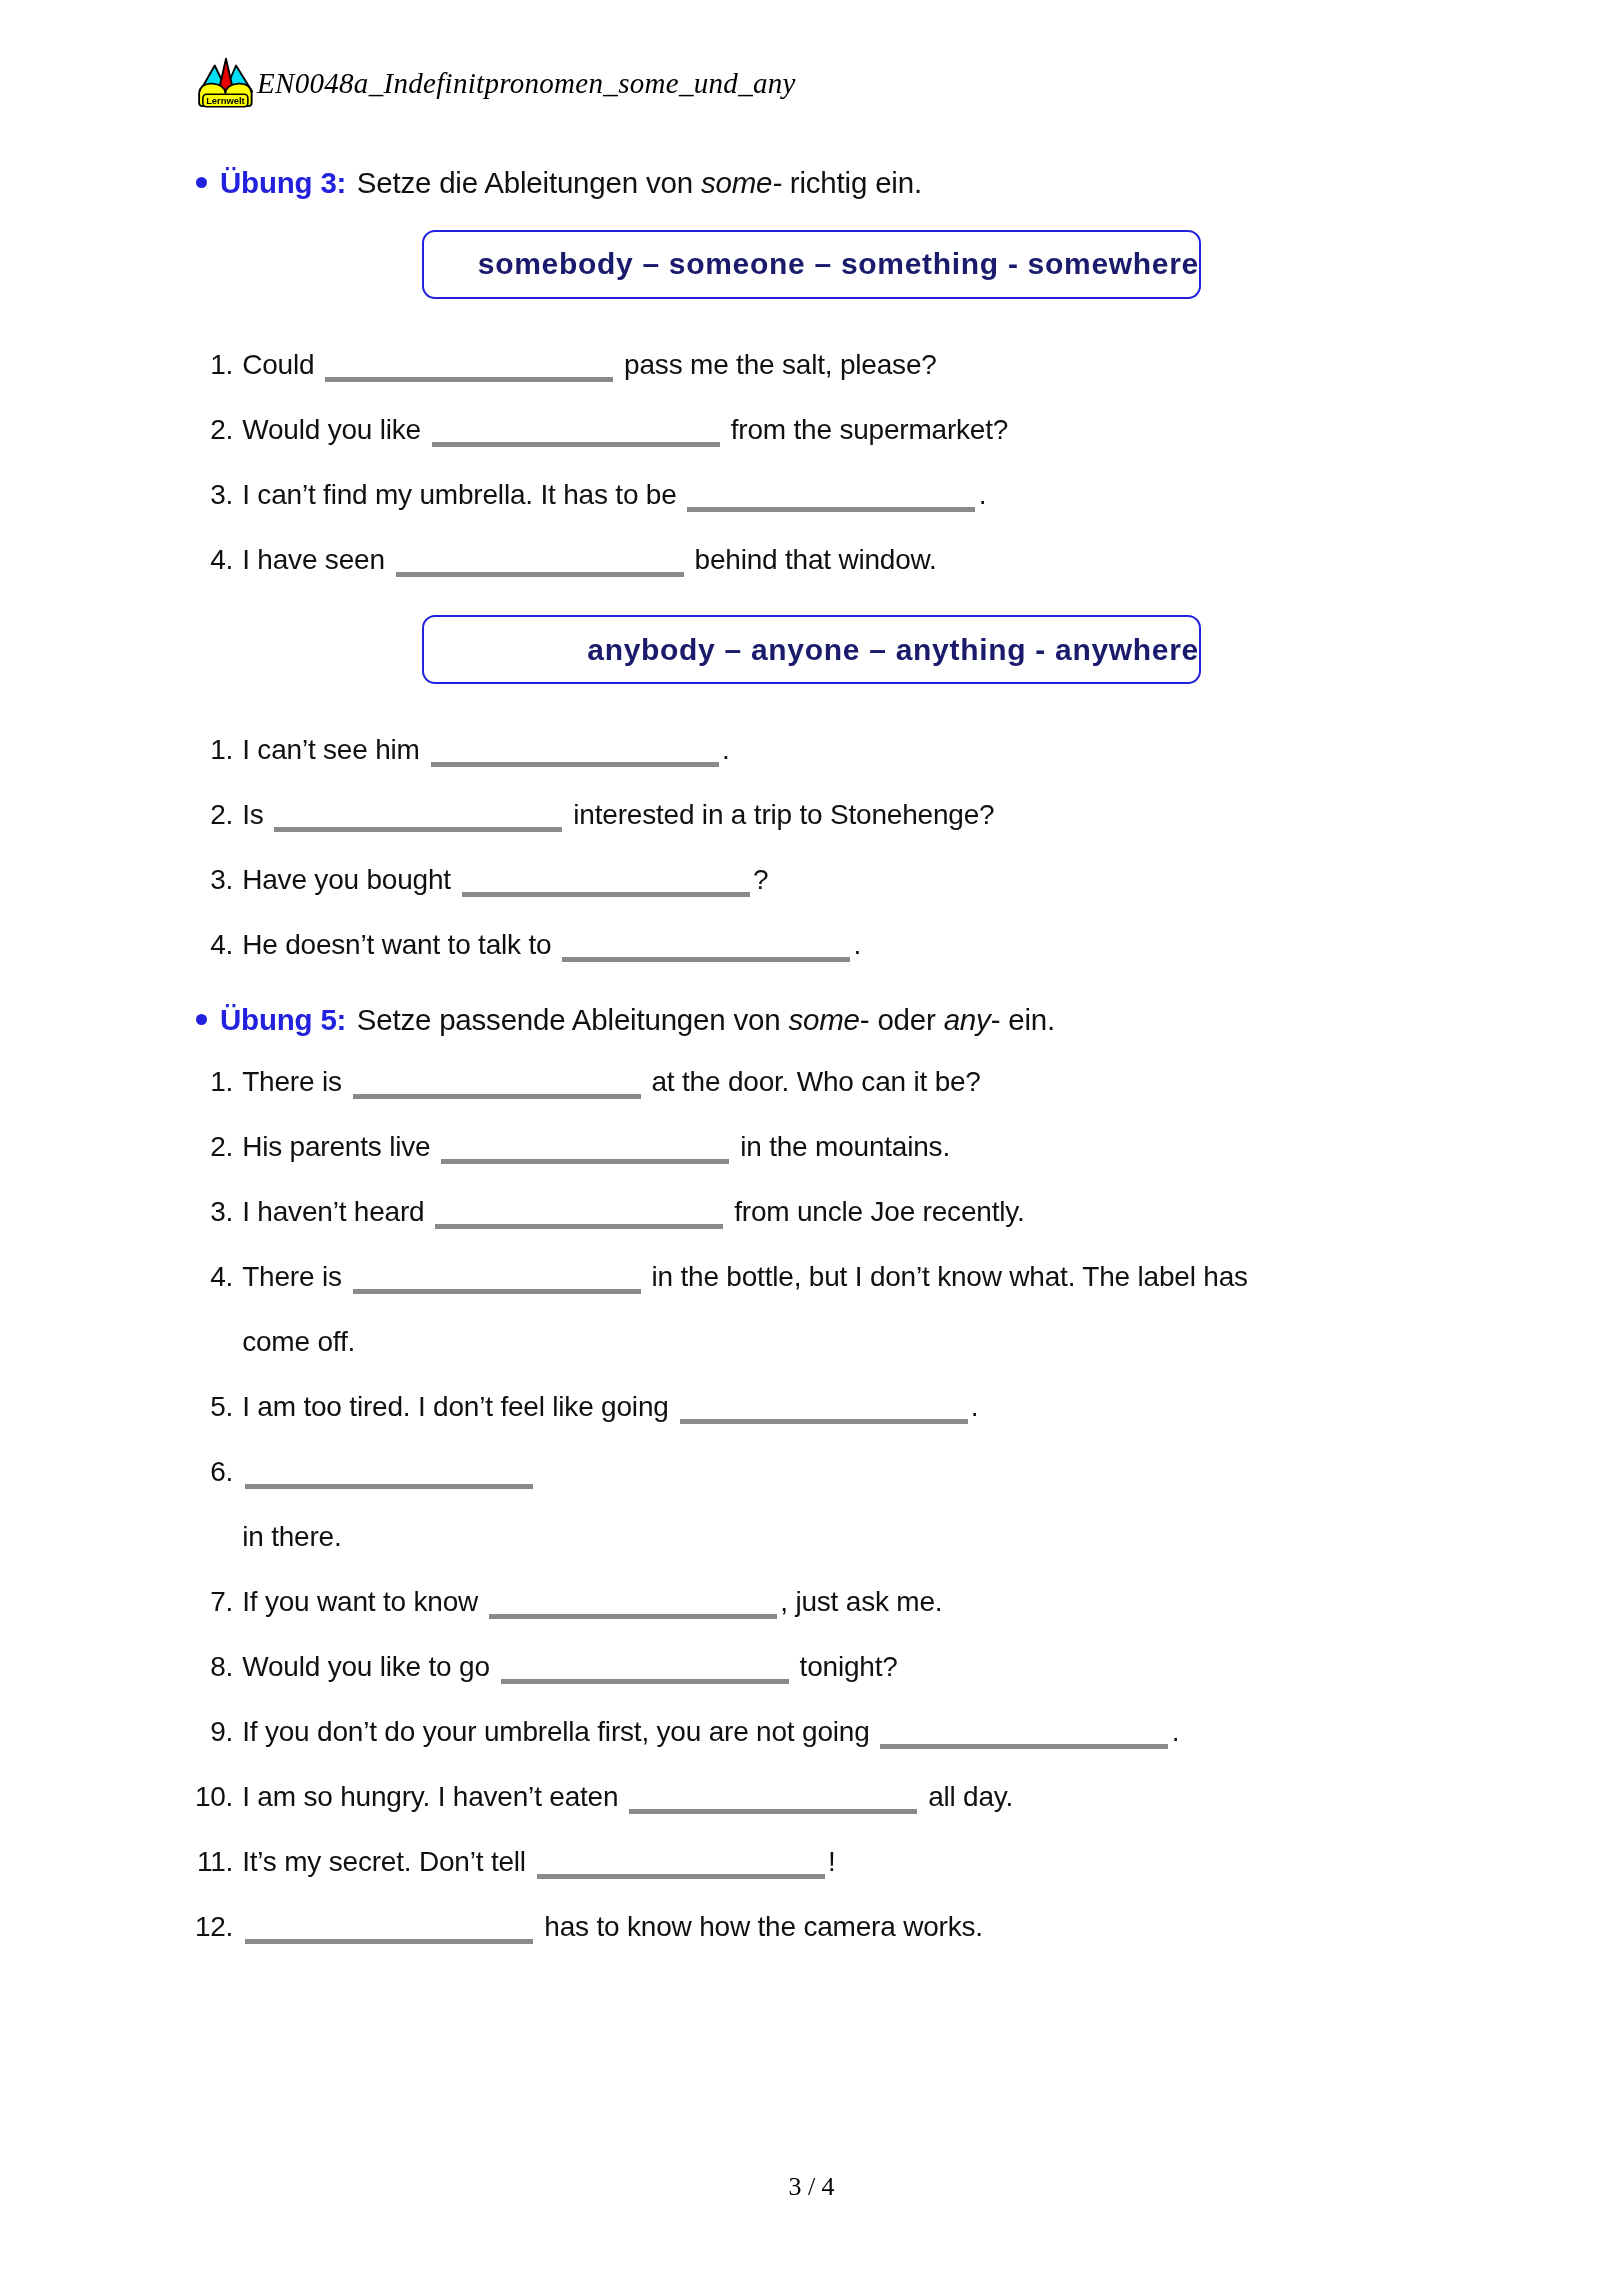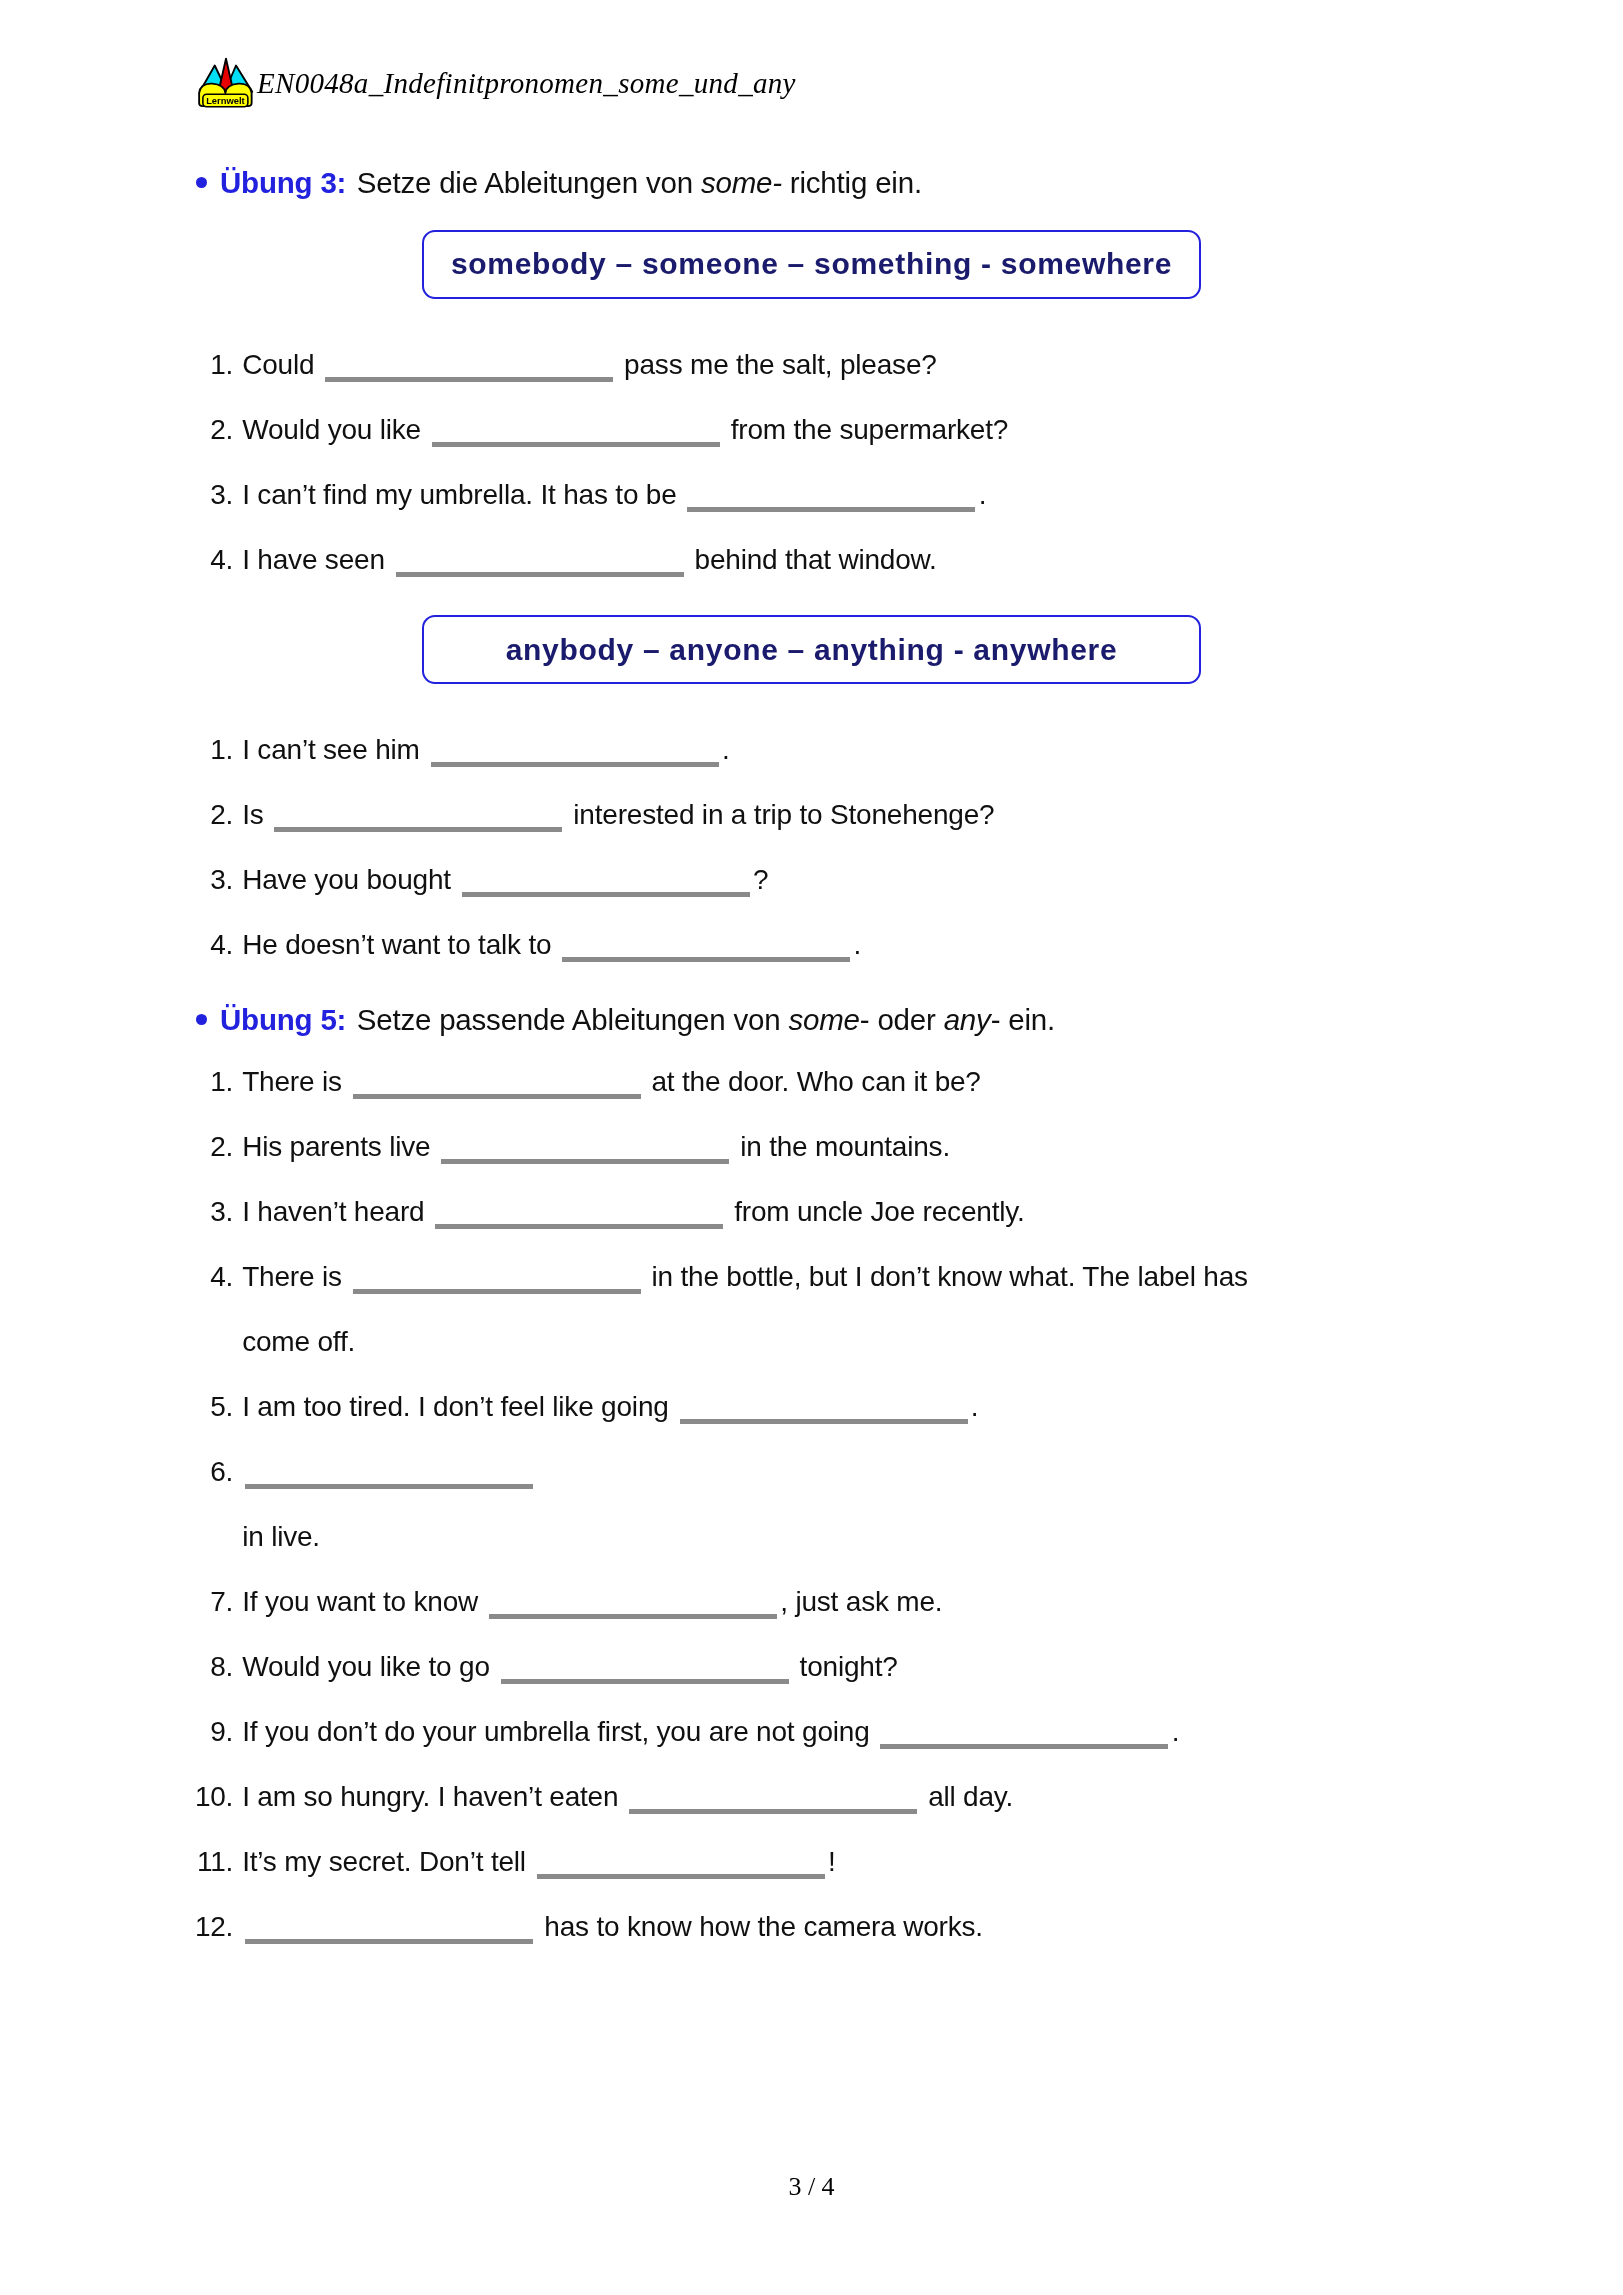--- a/index.html
+++ b/index.html
@@ -38,21 +38,21 @@
     margin-right:13px;flex:none;
   }
   .ex-label{color:var(--accent);font-weight:700;margin-right:10.5px;white-space:pre;}
   .ex-instr{color:var(--ink);}
   .ex-instr .it{font-style:italic;}
 
   .word-box-row{display:flex;justify-content:center;margin:23.6px 0 33px;}
   .word-box{
     width:779px;height:69px;box-sizing:border-box;
     border:2px solid var(--accent);border-radius:13px;
-    display:flex;align-items:center;justify-content:center;
+    display:flex;align-items:center;justify-content:flex-end;
     background:#fff;
   }
   .word-box-text{
     font-size:30px;font-weight:700;color:var(--navy);letter-spacing:0.7px;
   }
 
   .items{margin:6.5px 0 6.5px 187px;}
   .item{display:flex;font-size:28px;line-height:65px;}
   .num{width:46px;text-align:right;margin-right:9.2px;flex:none;letter-spacing:-0.3px;}
   .item-text{max-width:1165px;letter-spacing:-0.2px;}
@@ -166,21 +166,21 @@
           <div class="item">
             <span class="num">4.</span>
             <span class="item-text"><span>There is </span><span class="blank"></span><span> in the bottle, but I don’t know what. The label has</span><br><span>come off.</span></span>
           </div>
           <div class="item">
             <span class="num">5.</span>
             <span class="item-text"><span>I am too tired. I don’t feel like going </span><span class="blank"></span><span>.</span></span>
           </div>
           <div class="item">
             <span class="num">6.</span>
-            <span class="item-text"><span class="blank"></span><br><span>in live.</span></span>
+            <span class="item-text"><span class="blank"></span><br><span>in there.</span></span>
           </div>
           <div class="item">
             <span class="num">7.</span>
             <span class="item-text"><span>If you want to know </span><span class="blank"></span><span>, just ask me.</span></span>
           </div>
           <div class="item">
             <span class="num">8.</span>
             <span class="item-text"><span>Would you like to go </span><span class="blank"></span><span> tonight?</span></span>
           </div>
           <div class="item">

